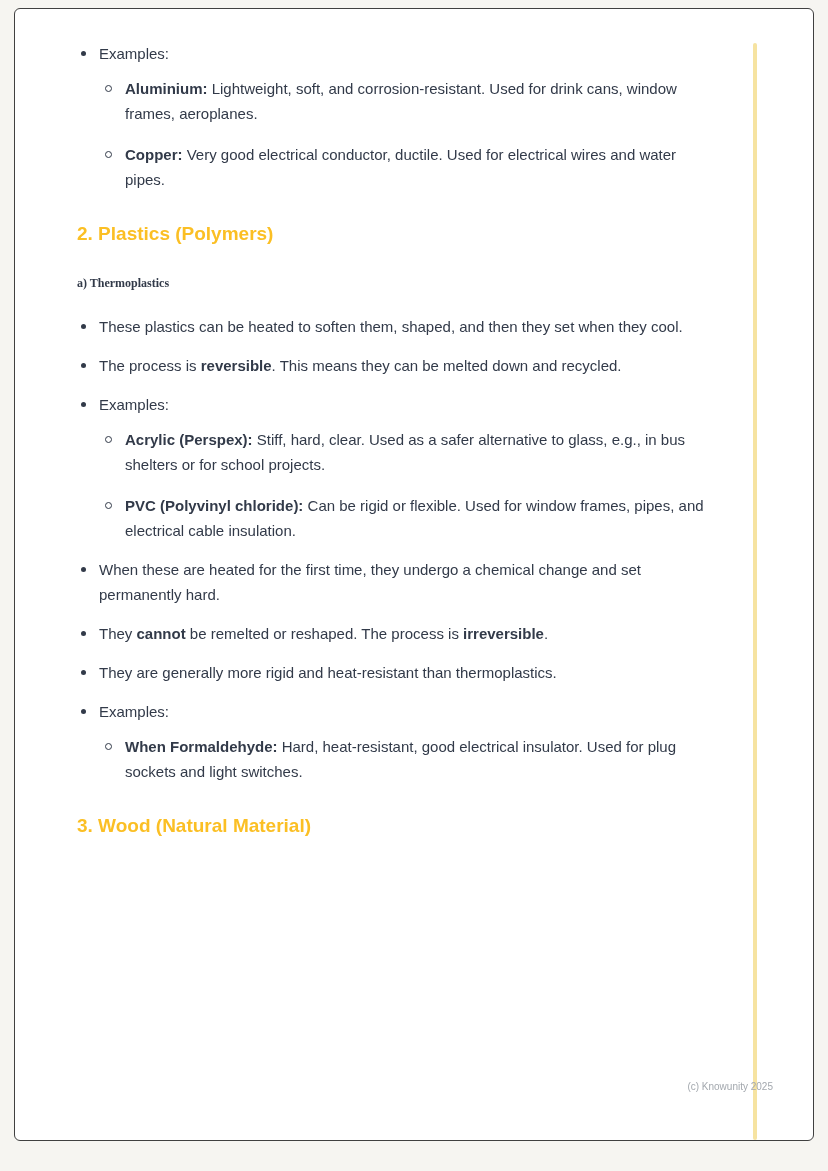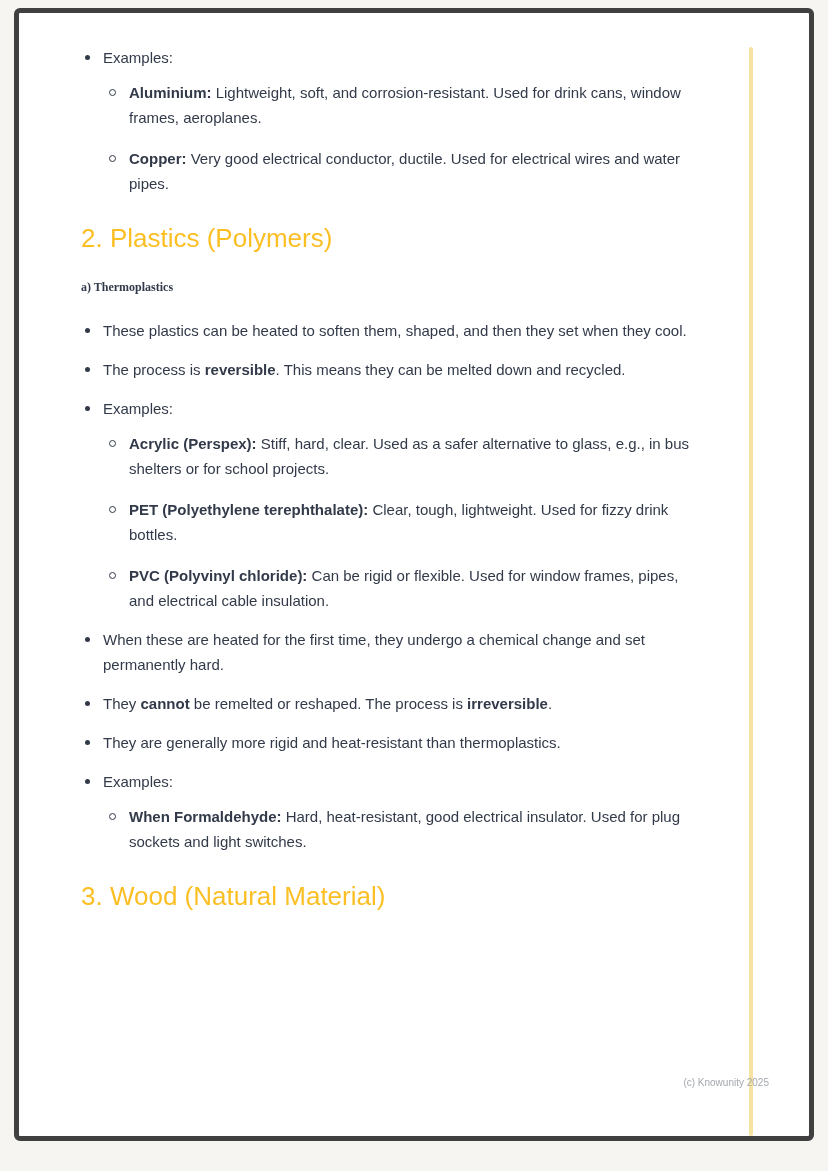--- a/index.html
+++ b/index.html
@@ -8,21 +8,21 @@
     position: relative;
     background: #f6f5f1;
     font-family: "Liberation Sans", "DejaVu Sans", sans-serif;
     color: #323a49;
     overflow: hidden;
   }
   .page {
     position: absolute;
     top: 8px; left: 14px; right: 14px; bottom: 30px;
     background: #ffffff;
-    border: 5px solid #404040;
+    border: 1px solid #404040;
     border-radius: 6px;
   }
   .accent-line {
     position: absolute;
     top: 34px; bottom: 0; right: 56px;
     width: 4px;
     background: #f6e3a1;
     border-radius: 2px;
   }
   .content {
@@ -49,22 +49,22 @@
     left: 6px; top: 9px;
     width: 5px; height: 5px;
     border-radius: 50%;
     border: 1.5px solid #323a49;
     background: transparent;
   }
   ul.nested { margin-top: 10px; }
   li.b2:last-child { margin-bottom: 0; }
   h2.gold {
     color: #fbbf24;
-    font-size: 26px;
-    font-weight: 400;
+    font-size: 19px;
+    font-weight: 700;
     margin: 30px 0 20px 0;
     line-height: 24px;
   }
   h3.sub {
     font-size: 12px;
     font-weight: 700;
     margin: 26px 0 20px 0;
     line-height: 22px;
     font-family: Liberation Serif, serif;
   }
@@ -112,23 +112,20 @@
       <li class="b1">
         <span><span>The process is </span><strong>reversible</strong><span>. This means they can be melted down and recycled.</span></span>
       </li>
       <li class="b1">
         <span><span>Examples:</span></span>
         <ul class="list nested">
           <li class="b2">
             <span><strong>Acrylic (Perspex):</strong><span> Stiff, hard, clear. Used as a safer alternative to glass, e.g., in bus shelters or for school projects.</span></span>
           </li>
           <li class="b2">
-            <span><strong>PET (Polyethylene terephthalate):</strong><span> Clear, tough, lightweight. Used for fizzy drink bottles.</span></span>
-          </li>
-          <li class="b2">
             <span><strong>PVC (Polyvinyl chloride):</strong><span> Can be rigid or flexible. Used for window frames, pipes, and electrical cable insulation.</span></span>
           </li>
         </ul>
       </li>
     </ul>
 
 
     <ul class="list">
       <li class="b1">
         <span><span>When these are heated for the first time, they undergo a chemical change and set permanently hard.</span></span>

